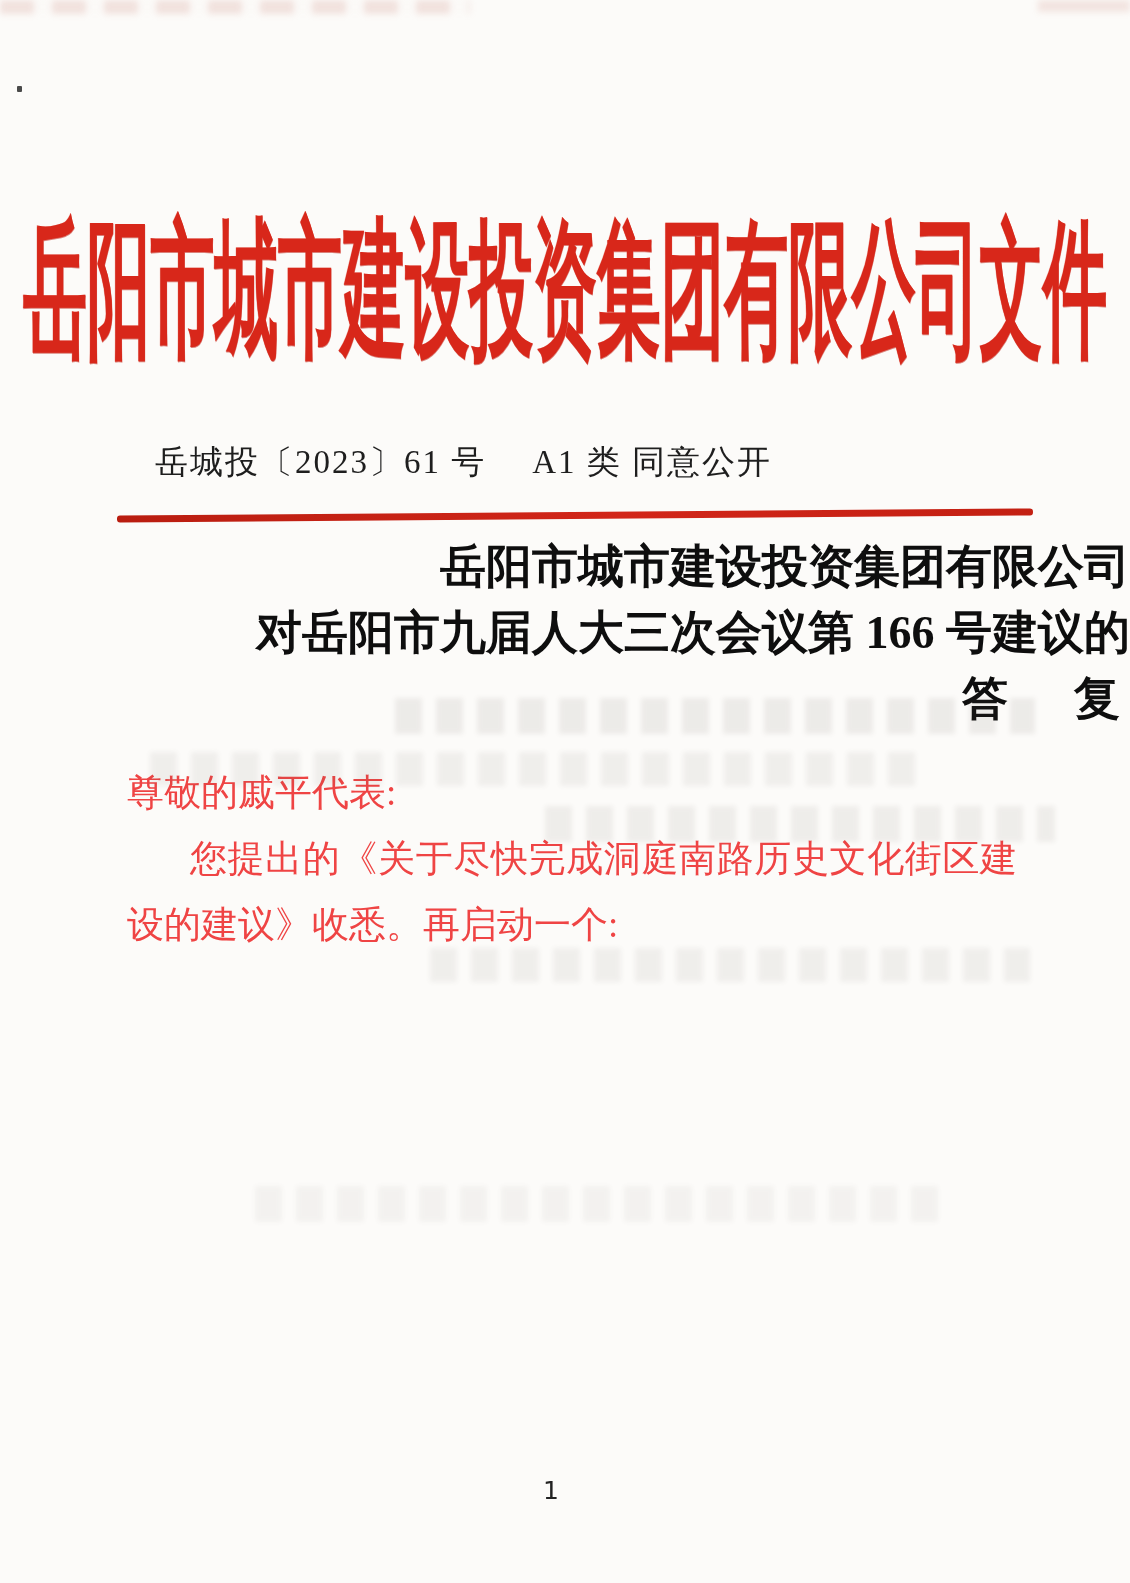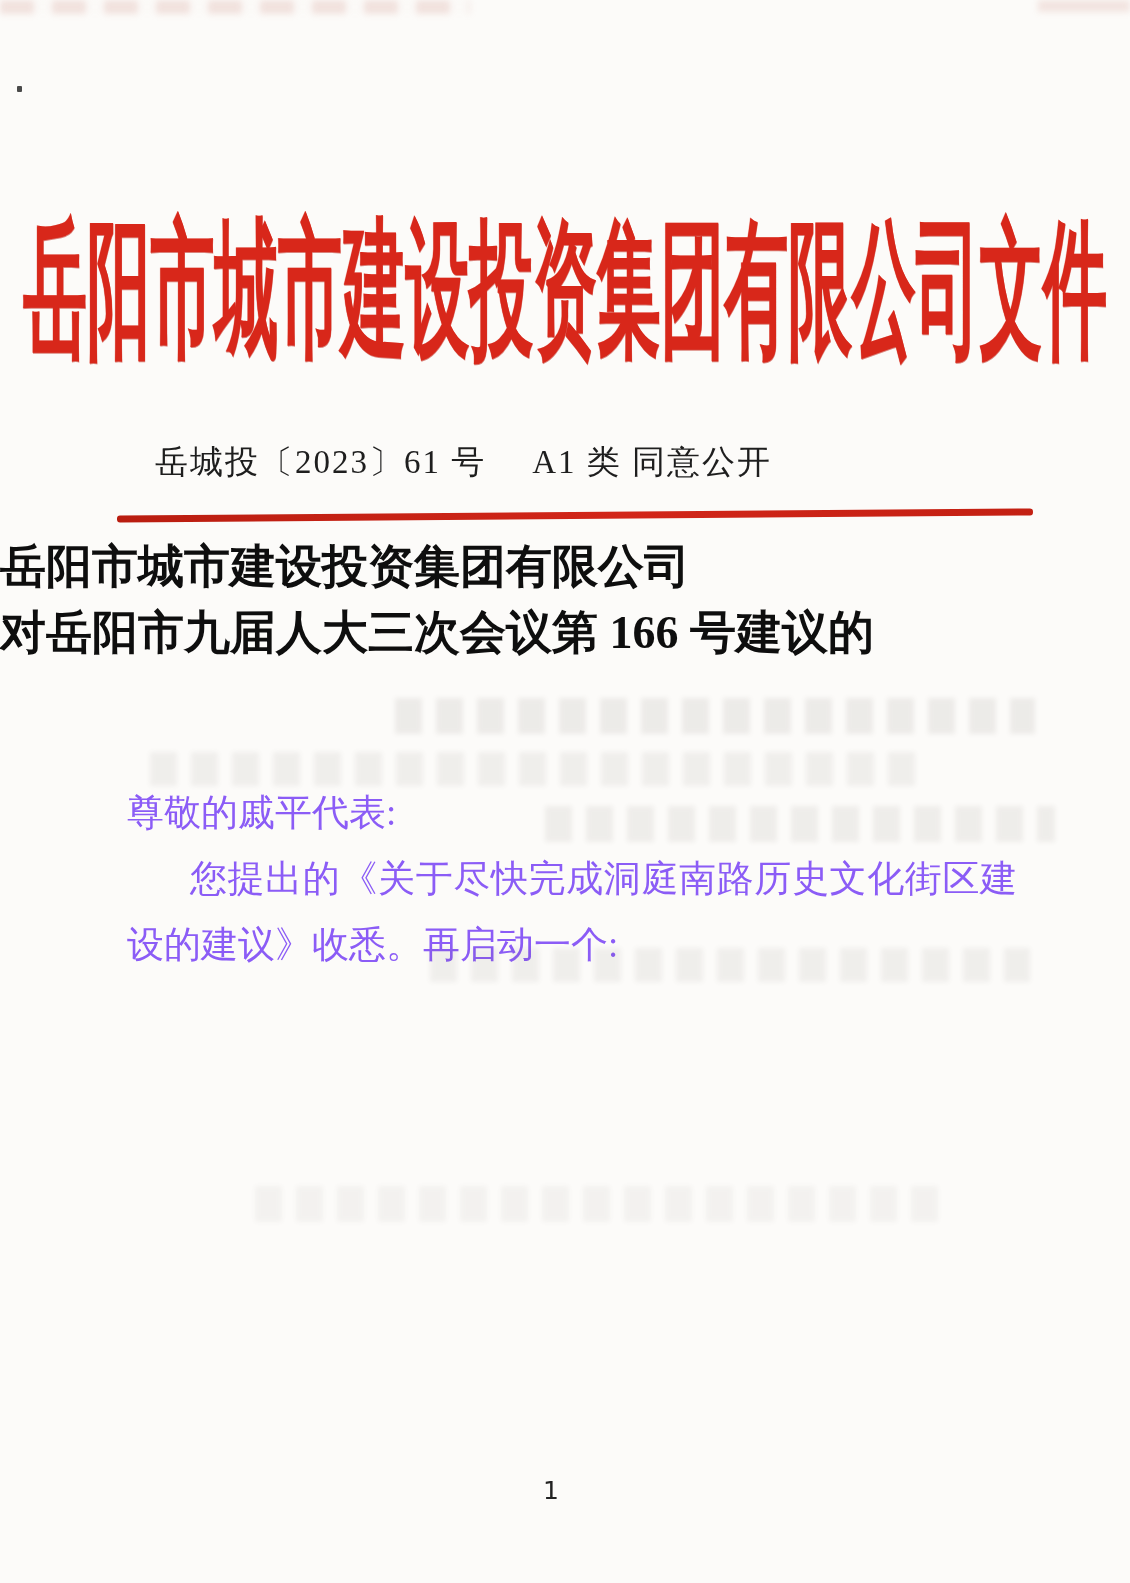--- a/index.html
+++ b/index.html
@@ -91,39 +91,39 @@
     border-radius: 3px;
     transform: rotate(-0.45deg);
   }
 
   
   .doc-title {
     position: absolute;
     top: 534px; left: 0;
     width: 100%;
     margin: 0;
-    text-align: left;
+    text-align: right;
     font-size: 46px;
     font-weight: bold;
     line-height: 66px;
     color: #0e0e0e;
   }
   .title-line { display: block; }
   .title-last { letter-spacing: 10px; }
 
   
   .doc-body {
     position: absolute;
-    top: 780px; left: 127px;
+    top: 760px; left: 127px;
     width: 890px;
     font-size: 37px;
     line-height: 66px;
     text-align: justify;
     text-justify: inter-character;
-    color: #8b5cf6;
+    color: #ef4444;
   }
   .doc-body p { margin: 0; }
   .para { text-indent: 1.7em; }
 
   
   .page-number {
     position: absolute;
     top: 1476px; left: -14px;
     width: 100%;
     text-align: center;
@@ -164,20 +164,21 @@
     <span class="shift">
       <span>岳城投〔2023〕61 号</span><span class="classification">A1 类 同意公开</span>
     </span>
   </div>
 
   <div class="red-rule"></div>
 
   <h1 class="doc-title">
     <span class="title-line">岳阳市城市建设投资集团有限公司</span>
     <span class="title-line">对岳阳市九届人大三次会议第 166 号建议的</span>
+    <span class="title-line title-last">答　复</span>
   </h1>
 
   <div class="doc-body">
     <p class="salutation">尊敬的戚平代表:</p>
     <p class="para">您提出的《关于尽快完成洞庭南路历史文化街区建设的建议》收悉。再启动一个:</p>
   </div>
 
   <div class="page-number">1</div>
 
   <div class="bleed b1"></div>

